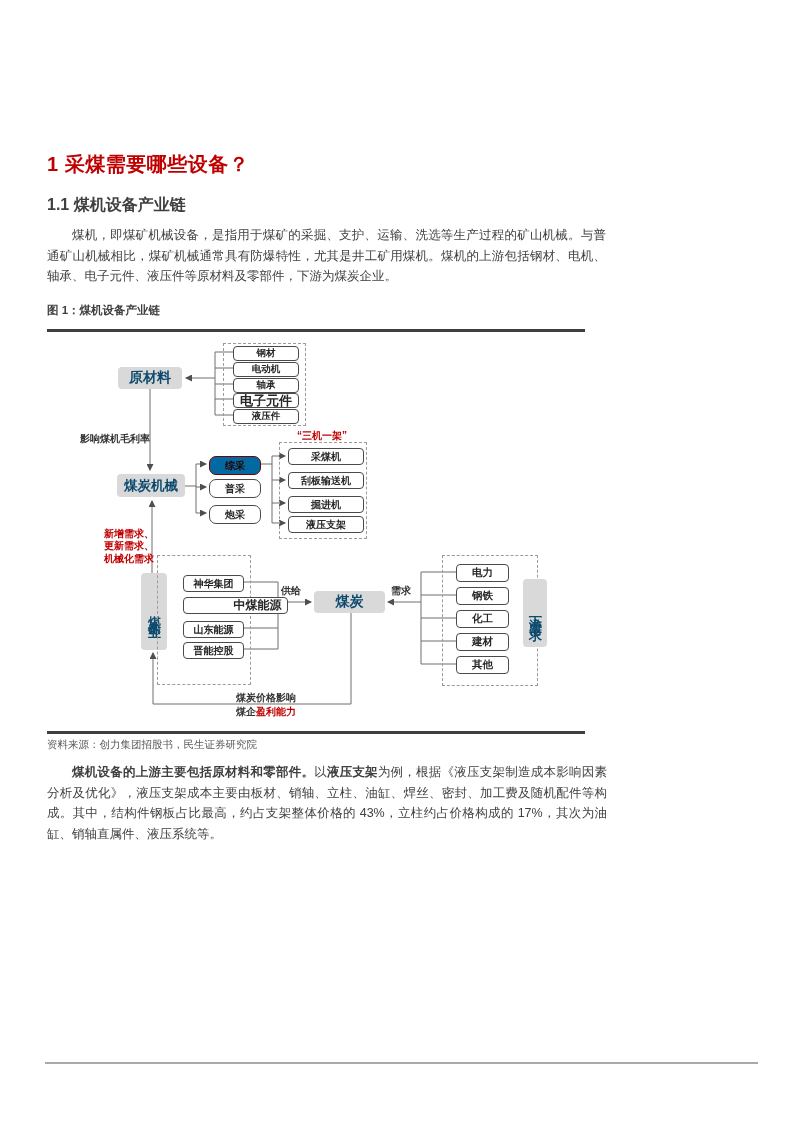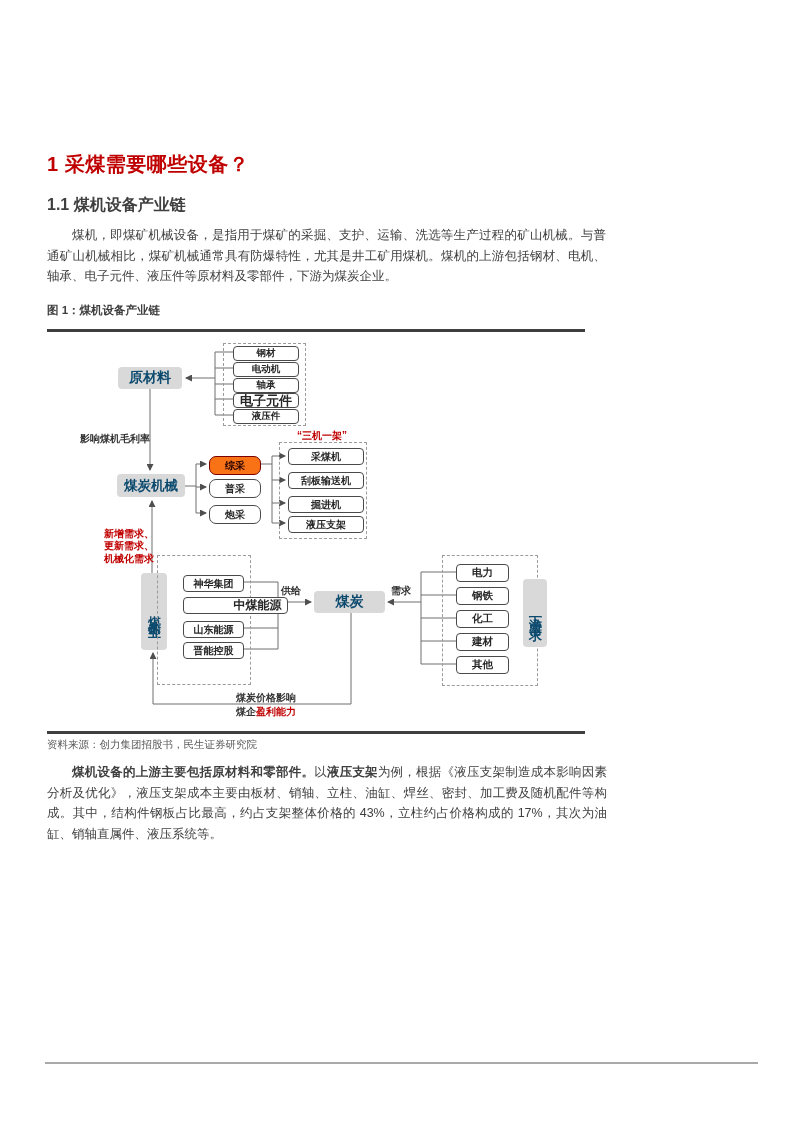--- a/index.html
+++ b/index.html
@@ -12,21 +12,21 @@
   .caption{font-size:11.5px;font-weight:bold;color:#3f3f3f;}
   .rule{background:#3f3f3f;height:3px;}
   .source{font-size:10.5px;color:#595959;}
   .pagerule{background:#a9a9a9;height:2px;}
   .gnode{background:#d9d9d9;border-radius:4px;display:flex;align-items:center;justify-content:center;
          font-weight:bold;color:#0c4a6e;}
   .vtext{writing-mode:vertical-rl;text-orientation:upright;letter-spacing:3px;}
   .wbox{background:#fff;border:1px solid #4a4a4a;border-radius:4px;display:flex;align-items:center;
         justify-content:center;font-weight:bold;color:#262626;text-align:center;}
   .round7{border-radius:7px;}
-  .rbox{background:#f97316;border:1px solid #7a0000;color:#240000;}
+  .rbox{background:#0369a1;border:1px solid #7a0000;color:#240000;}
   .dash{border:1px dashed #9b9b9b;}
   .dlabel{font-weight:bold;color:#333;font-size:10px;white-space:nowrap;}
   .redtxt{color:#c00000;}
   b{font-weight:bold;}
 </style>
 </head>
 <body>
 
 <div class="abs h1" style="left:47px;top:139px;margin-top:12px;">1 采煤需要哪些设备？</div>
 <div class="abs h2" style="left:47px;top:195px;">1.1 煤机设备产业链</div>

